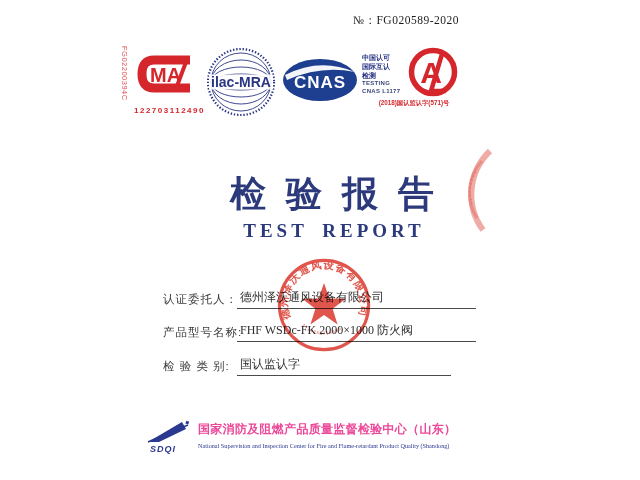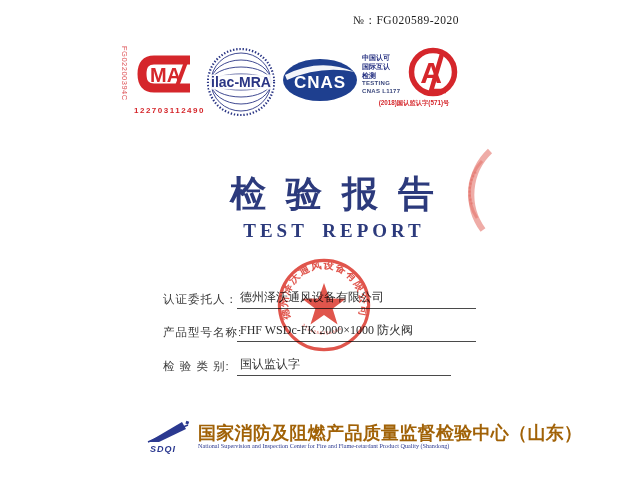--- a/index.html
+++ b/index.html
@@ -38,21 +38,21 @@
   #row-0{top:292px;} #row-1{top:325px;} #row-2{top:359px;}
   #row-0 .form-line,#row-1 .form-line{width:239px;}
   #row-2 .form-line{width:214px;}
 
   
   #company-stamp{left:276px;top:257px;width:96px;height:96px;z-index:5;mix-blend-mode:multiply;opacity:.9;}
   #partial-stamp{left:449px;top:148px;z-index:4;mix-blend-mode:multiply;}
 
   
   #footer-logo{left:146px;top:419px;}
-  #footer-zh{left:198px;top:421px;font-size:18px;font-weight:bold;color:#a16207;letter-spacing:.3px;white-space:nowrap;}
+  #footer-zh{left:198px;top:421px;font-size:12px;font-weight:bold;color:#ec4899;letter-spacing:.3px;white-space:nowrap;}
   #footer-en{left:198px;top:442px;font-size:6.2px;color:#2b3990;font-family:"Liberation Serif",serif;white-space:nowrap;}
 </style>
 </head>
 <body>
 
 <div id="page">
 
   <div class="abs" id="report-no">№：FG020589-2020</div>
 
   <div class="abs" id="cma-vertical">FG02200394C</div>

